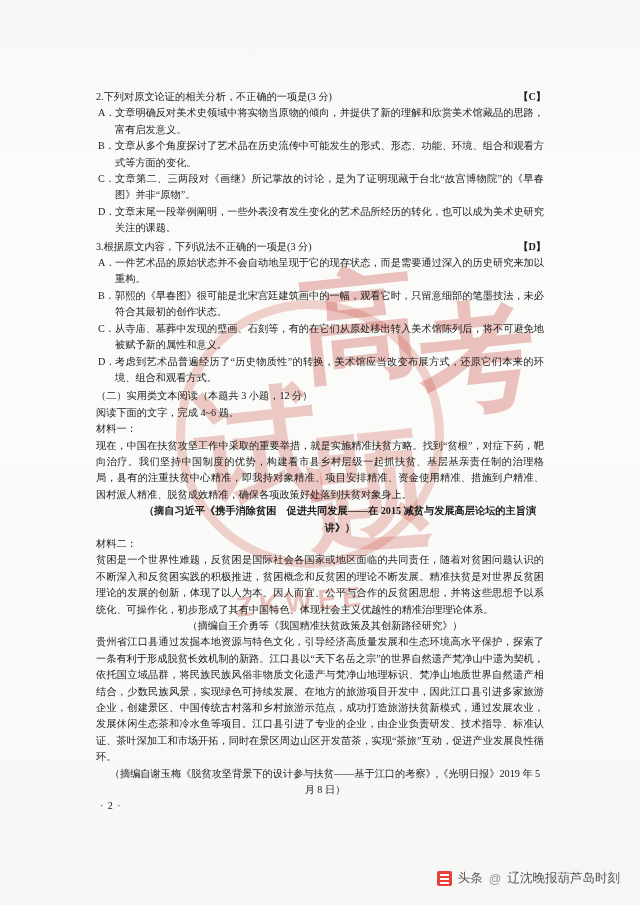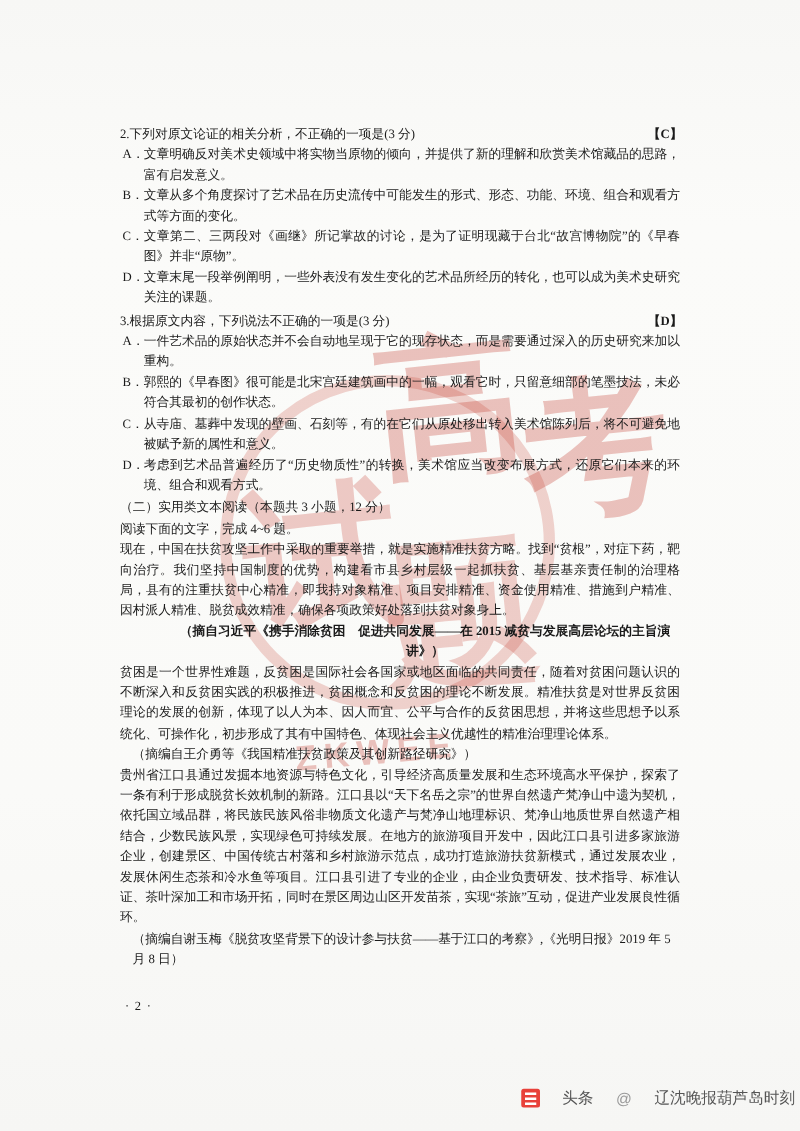--- a/index.html
+++ b/index.html
@@ -23,21 +23,21 @@
   
   .paper-tint {
     position: absolute;
     inset: 0;
     background: linear-gradient(180deg, #f7f7f5 0%, #fbfbf9 20%, #fafaf8 70%, #f6f6f4 100%);
     pointer-events: none;
   }
   .content {
     position: absolute;
     left: 96px;
-    top: 100px;
+    top: 89px;
     width: 448px;
     font-size: 10.2px;
     line-height: 16.4px;
     text-align: justify;
   }
   .q-block { margin-bottom: 2px; position: relative; }
   .q-stem {
     position: relative;
     text-indent: 0;
     padding-left: 0;
@@ -66,21 +66,21 @@
   .para {
     text-indent: 0;
   }
   .mat-label { }
   .src-right {
     text-align: center;
     padding-left: 40px;
     font-weight: bold;
   }
   .src-right2 {
-    text-align: left;
+    text-align: center;
     padding-left: 10px;
     font-family: Liberation Serif, serif;
   }
   .page-num {
     position: absolute;
     left: 100px;
     top: 800px;
     font-size: 10px;
     letter-spacing: 1px;
   }
@@ -123,25 +123,25 @@
     font-size: 28px;
     letter-spacing: 6px;
     color: rgba(196, 58, 46, 0.30);
     font-weight: bold;
     transform: rotate(-5deg);
     font-family: "Liberation Sans", sans-serif;
   }
   
   .credit {
     position: absolute;
-    right: 4px;
+    right: 20px;
     bottom: 18px;
     display: flex;
     align-items: center;
-    gap: 18px;
+    gap: 6px;
     font-family: "Liberation Sans", "DejaVu Sans", sans-serif;
     font-size: 12.5px;
     color: #555;
   }
   .credit-logo {
     width: 15px;
     height: 15px;
     background: #e8413a;
     border-radius: 2px;
     position: relative;
@@ -217,23 +217,25 @@
       </div>
       <div class="opt">
         <span class="lab">D．</span>
         <span class="opt-text">考虑到艺术品普遍经历了“历史物质性”的转换，美术馆应当改变布展方式，还原它们本来的环境、组合和观看方式。</span>
       </div>
     </div>
 
     <div class="para sec-title">（二）实用类文本阅读（本题共 3 小题，12 分）</div>
     <div class="para">阅读下面的文字，完成 4~6 题。</div>
 
+    <div class="para mat-label">材料一：</div>
     <div class="para">现在，中国在扶贫攻坚工作中采取的重要举措，就是实施精准扶贫方略。找到“贫根”，对症下药，靶向治疗。我们坚持中国制度的优势，构建看市县乡村层级一起抓扶贫、基层基亲责任制的治理格局，县有的注重扶贫中心精准，即我持对象精准、项目安排精准、资金使用精准、措施到户精准、因村派人精准、脱贫成效精准，确保各项政策好处落到扶贫对象身上。</div>
     <div class="para src-right">（摘自习近平《携手消除贫困　促进共同发展——在 2015 减贫与发展高层论坛的主旨演讲》）</div>
 
+    <div class="para mat-label">材料二：</div>
     <div class="para">贫困是一个世界性难题，反贫困是国际社会各国家或地区面临的共同责任，随着对贫困问题认识的不断深入和反贫困实践的积极推进，贫困概念和反贫困的理论不断发展。精准扶贫是对世界反贫困理论的发展的创新，体现了以人为本、因人而宜、公平与合作的反贫困思想，并将这些思想予以系统化、可操作化，初步形成了其有中国特色、体现社会主义优越性的精准治理理论体系。</div>
     <div class="para src-right2">（摘编自王介勇等《我国精准扶贫政策及其创新路径研究》）</div>
 
     <div class="para">贵州省江口县通过发掘本地资源与特色文化，引导经济高质量发展和生态环境高水平保护，探索了一条有利于形成脱贫长效机制的新路。江口县以“天下名岳之宗”的世界自然遗产梵净山中遗为契机，依托国立域品群，将民族民族风俗非物质文化遗产与梵净山地理标识、梵净山地质世界自然遗产相结合，少数民族风景，实现绿色可持续发展。在地方的旅游项目开发中，因此江口县引进多家旅游企业，创建景区、中国传统古村落和乡村旅游示范点，成功打造旅游扶贫新模式，通过发展农业，发展休闲生态茶和冷水鱼等项目。江口县引进了专业的企业，由企业负责研发、技术指导、标准认证、茶叶深加工和市场开拓，同时在景区周边山区开发苗茶，实现“茶旅”互动，促进产业发展良性循环。</div>
     <div class="para src-right2">（摘编自谢玉梅《脱贫攻坚背景下的设计参与扶贫——基于江口的考察》,《光明日报》2019 年 5 月 8 日）</div>
 
   </div>
 
   <div class="page-num">· 2 ·</div>
 

